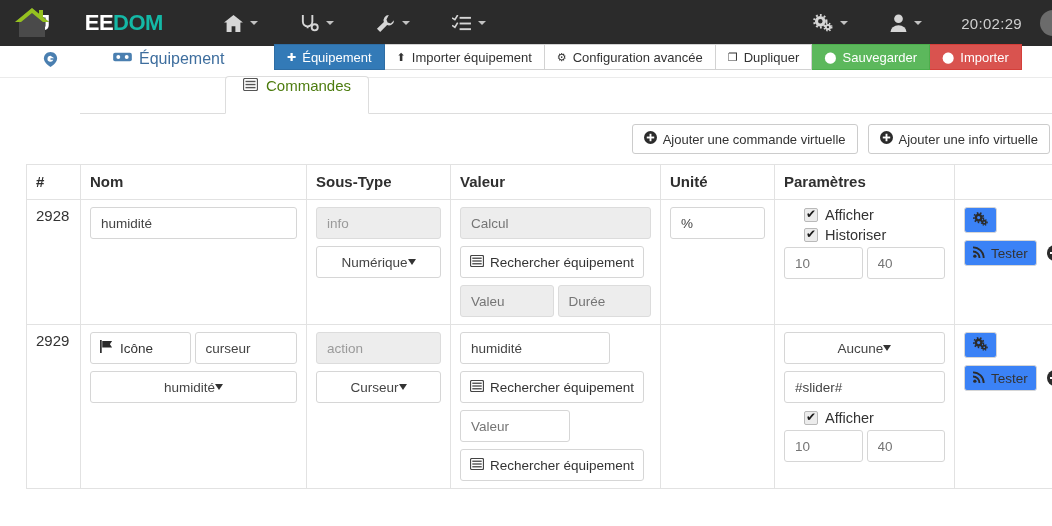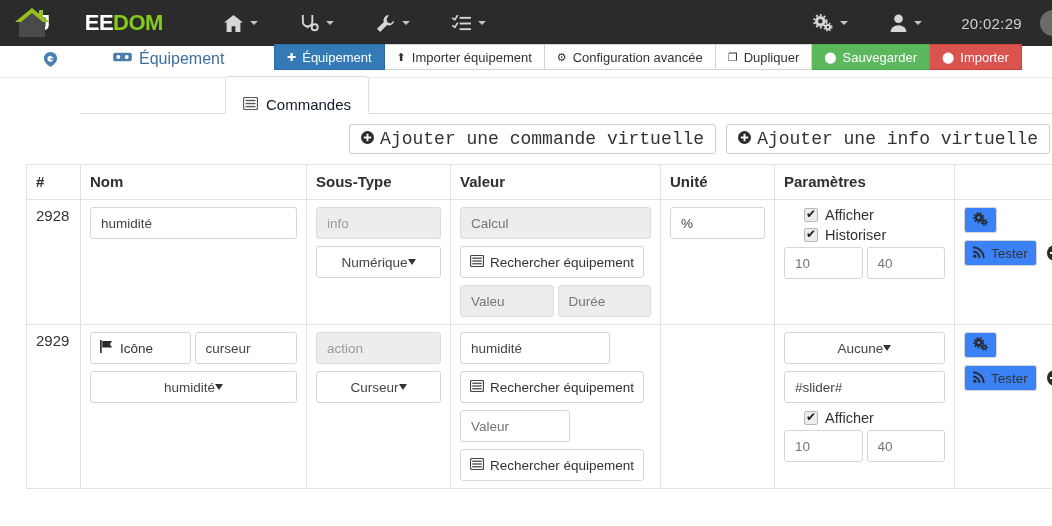--- a/index.html
+++ b/index.html
@@ -26,21 +26,21 @@
     height: 46px;
   }
   .brand-logo { position: relative; width: 40px; height: 34px; }
   .brand-logo svg { display: block; }
   .brand-text {
     font-size: 22px; font-weight: bold; letter-spacing: -0.5px;
     margin-left: -14px;
   }
   .brand-text .j { color: #ffffff; }
   .brand-text .ee { color: #ffffff; margin-left: 35px; }
-  .brand-text .dom { color: #84cc16; }
+  .brand-text .dom { color: #14b8a6; }
 
   .nav-items { display: flex; align-items: center; height: 46px; }
   .nav-item {
     display: flex; align-items: center; gap: 7px;
     color: #bdbdbd; padding: 0 21px; height: 46px;
     cursor: pointer; font-size: 14px;
   }
   .nav-item svg { display: block; fill: #d6d6d6; }
   .caret {
     width: 0; height: 0;
@@ -98,42 +98,41 @@
     position: absolute; top: 76px; left: 0;
     width: 1052px; height: 38px;
   }
   .tabstrip .tabline {
     position: absolute; bottom: 0; left: 80px; right: 0;
     border-bottom: 1px solid #dddddd;
   }
   .tab {
     position: absolute; top: 0; left: 225px;
     height: 38px; padding: 0 17px;
-    display: flex; align-items: flex-end; gap: 8px;
+    display: flex; align-items: flex-start; gap: 8px;
     background: #ffffff;
     border: 1px solid #dddddd;
     border-bottom-color: #ffffff;
     border-radius: 4px 4px 0 0;
-    font-size: 15px; color: #0f172a;
+    font-size: 15px; color: #4d7c0f;
     cursor: pointer;
   }
 
   
   .addrow {
     position: absolute; top: 124px; right: 0;
     display: flex; gap: 10px;
     padding-right: 2px;
   }
   .addbtn {
     height: 30px; display: flex; align-items: center; gap: 6px;
-    padding: 0 11px; font-size: 18px;
+    padding: 0 11px; font-size: 13px;
     background: #ffffff; border: 1px solid #cccccc;
     border-radius: 3px; color: #333333; white-space: nowrap;
     cursor: pointer;
-    font-family: Liberation Mono, monospace;
   }
 
   
   .tablewrap {
     position: absolute; top: 164px; left: 26px;
     width: 1040px;
   }
   table.cmd {
     border-collapse: collapse; width: 1040px;
     table-layout: fixed;

